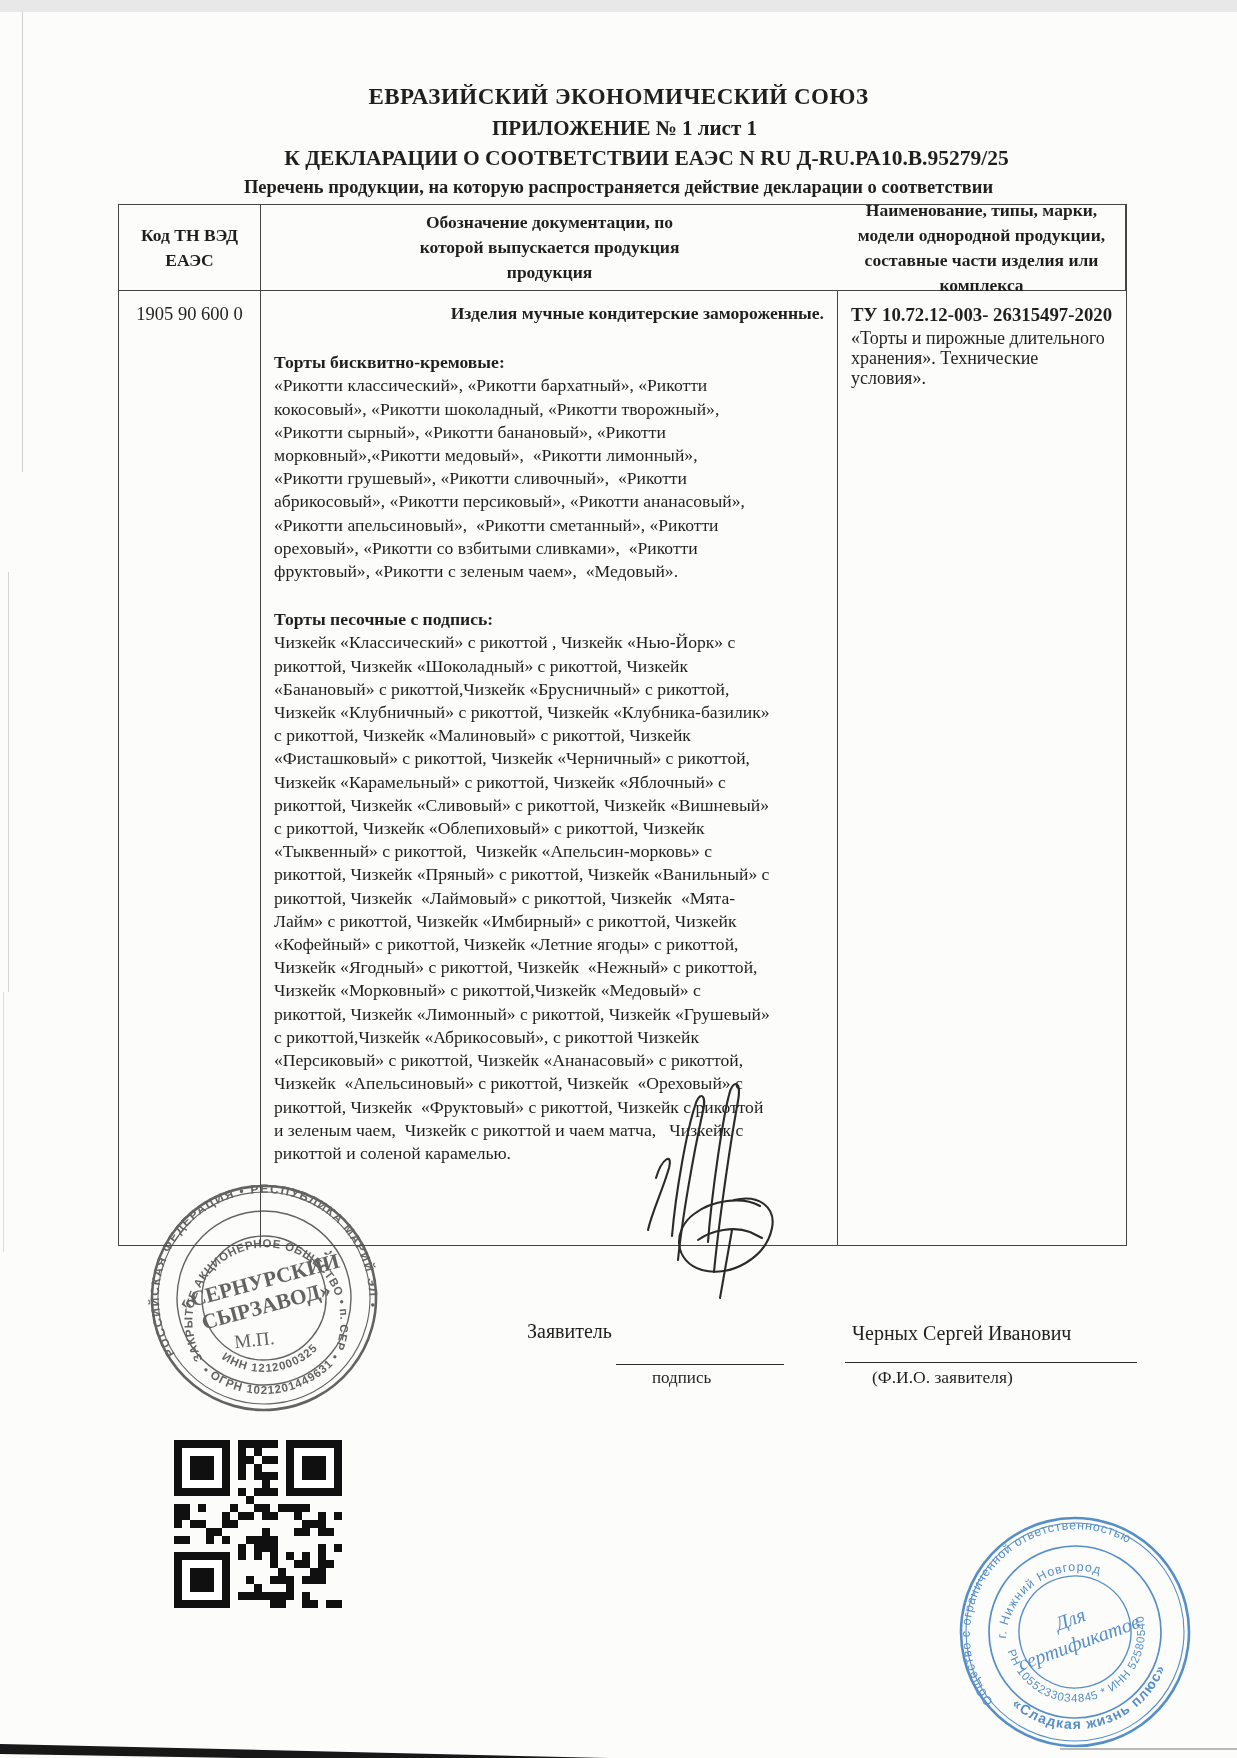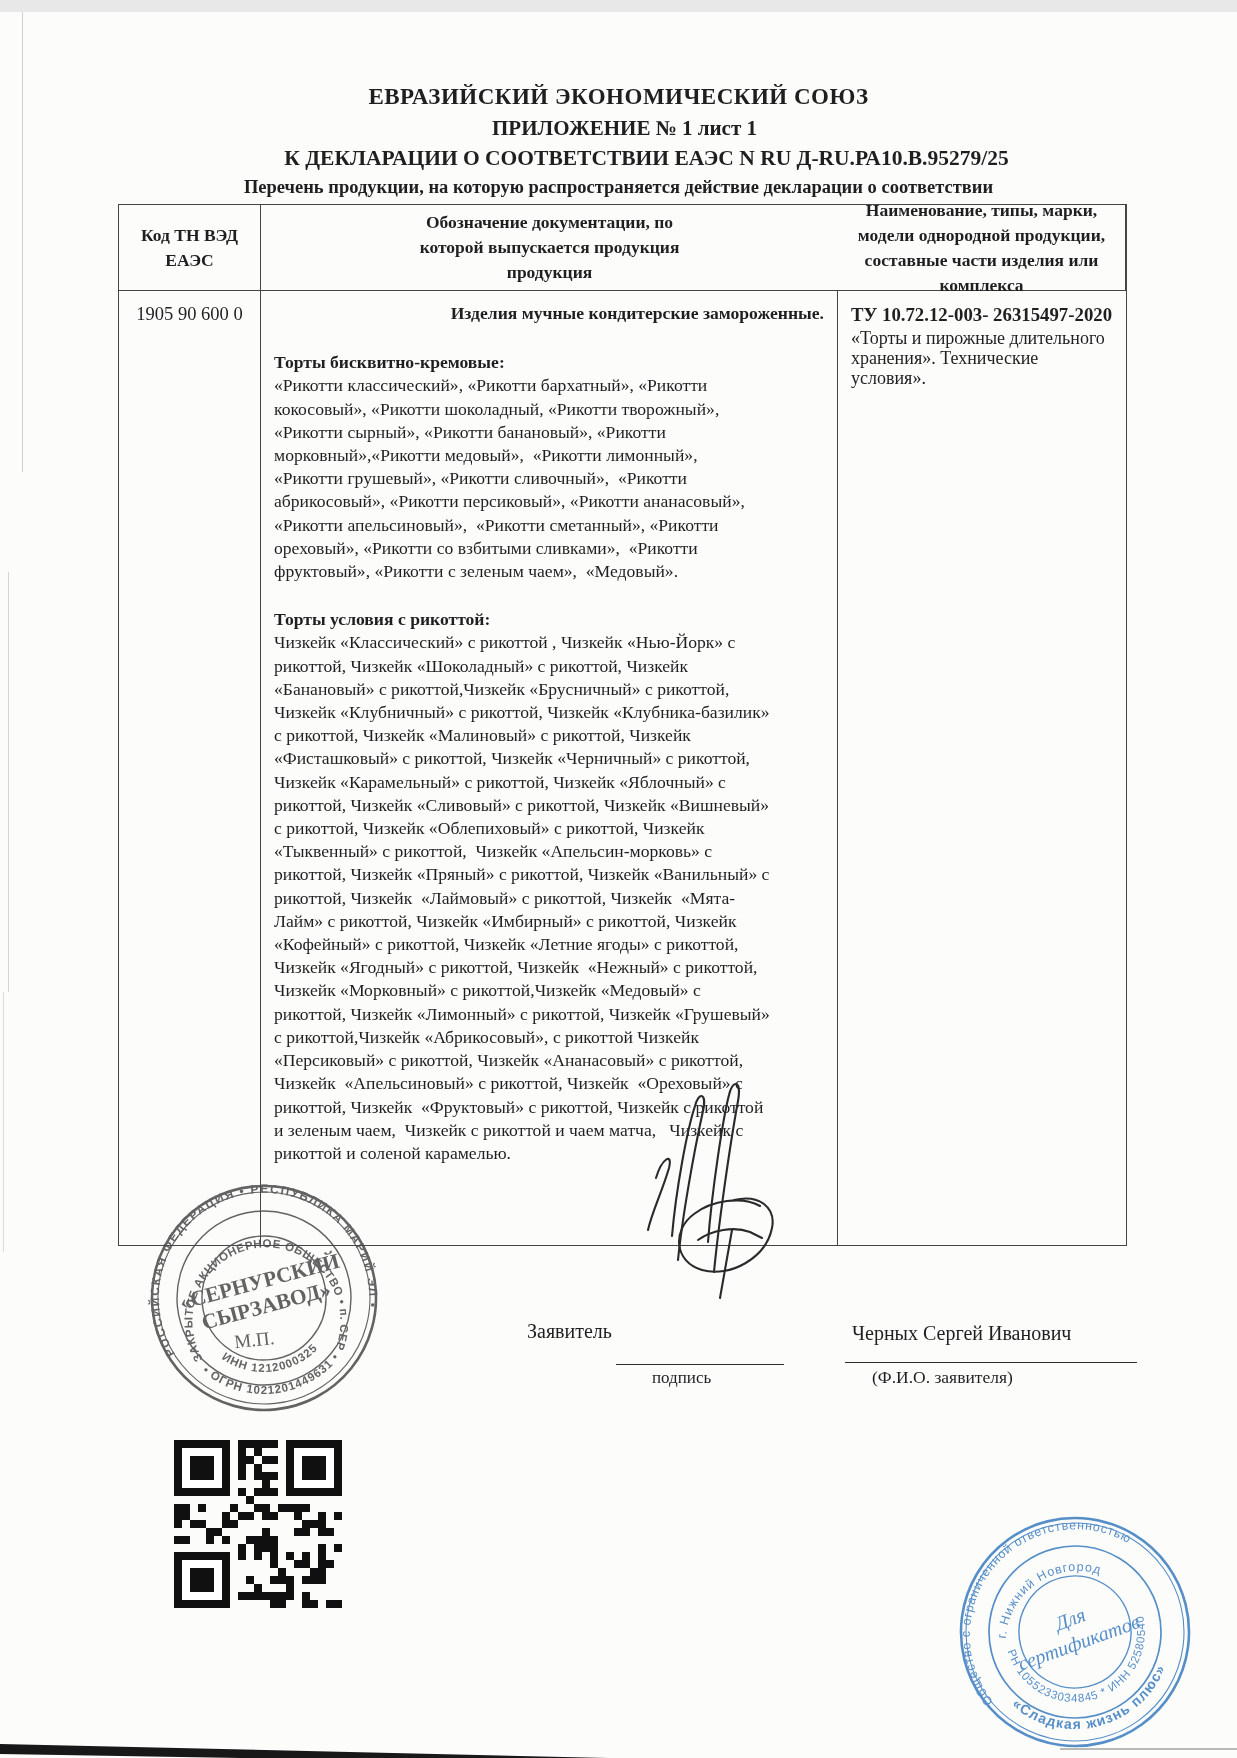--- a/index.html
+++ b/index.html
@@ -95,21 +95,21 @@
       <div class="sec-b pre">«Рикотти классический», «Рикотти бархатный», «Рикотти
 кокосовый», «Рикотти шоколадный, «Рикотти творожный»,
 «Рикотти сырный», «Рикотти банановый», «Рикотти
 морковный»,«Рикотти медовый»,  «Рикотти лимонный»,
 «Рикотти грушевый», «Рикотти сливочный»,  «Рикотти
 абрикосовый», «Рикотти персиковый», «Рикотти ананасовый»,
 «Рикотти апельсиновый»,  «Рикотти сметанный», «Рикотти
 ореховый», «Рикотти со взбитыми сливками»,  «Рикотти
 фруктовый», «Рикотти с зеленым чаем»,  «Медовый».</div>
       <div class="gap"></div>
-      <div class="sec-h">Торты условия с рикоттой:</div>
+      <div class="sec-h">Торты песочные с подпись:</div>
       <div class="sec-b pre">Чизкейк «Классический» с рикоттой , Чизкейк «Нью-Йорк» с
 рикоттой, Чизкейк «Шоколадный» с рикоттой, Чизкейк
 «Банановый» с рикоттой,Чизкейк «Брусничный» с рикоттой,
 Чизкейк «Клубничный» с рикоттой, Чизкейк «Клубника-базилик»
 с рикоттой, Чизкейк «Малиновый» с рикоттой, Чизкейк
 «Фисташковый» с рикоттой, Чизкейк «Черничный» с рикоттой,
 Чизкейк «Карамельный» с рикоттой, Чизкейк «Яблочный» с
 рикоттой, Чизкейк «Сливовый» с рикоттой, Чизкейк «Вишневый»
 с рикоттой, Чизкейк «Облепиховый» с рикоттой, Чизкейк
 «Тыквенный» с рикоттой,  Чизкейк «Апельсин-морковь» с

